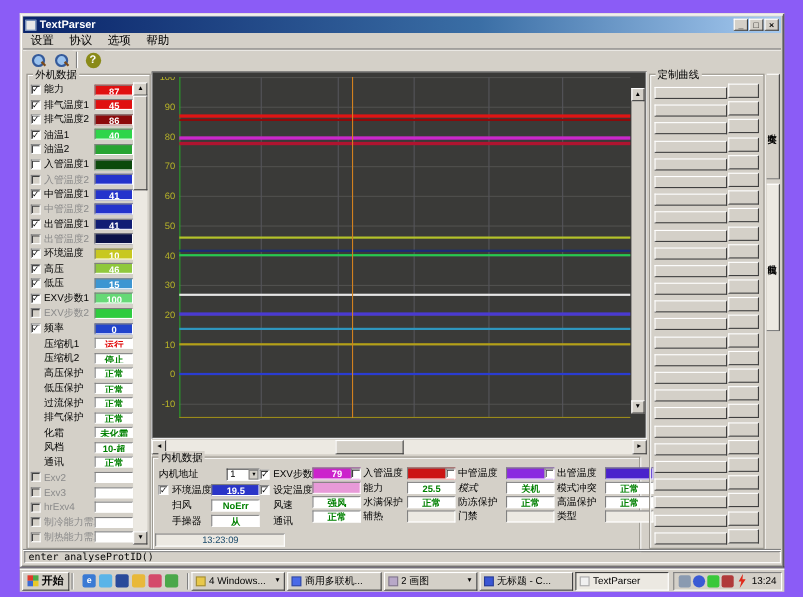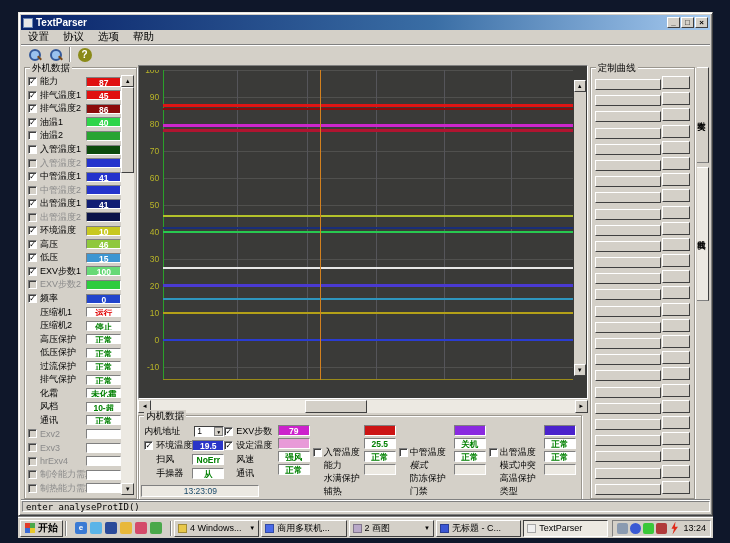--- a/index.html
+++ b/index.html
@@ -1,17 +1,17 @@
 <!DOCTYPE html>
 <html><head>
 <meta charset="utf-8">
 <style>
   html,body{margin:0;padding:0;background:#fff;}
   *{box-sizing:border-box;font-family:"Liberation Sans","DejaVu Sans",sans-serif;}
-  .stage{position:relative;width:730px;height:543px;background:#0f172a;overflow:hidden;}
+  .stage{position:relative;width:730px;height:543px;background:#8b5cf6;overflow:hidden;}
   .app{position:absolute;left:18px;top:12px;width:695px;height:504px;background:#d4d0c8;
        border:1px solid #404040;border-top-color:#ece9e2;border-left-color:#ece9e2;
        box-shadow:inset 1px 1px 0 #fff, inset -1px -1px 0 #808080;}
   
   .titlebar{position:absolute;left:2px;top:2px;right:2px;height:15px;
             background:linear-gradient(90deg,#0a246a,#3a6ea5 60%,#a6caf0);display:flex;align-items:center;padding:0 2px;}
   .app-ico{width:10px;height:10px;background:#e8e8e8;border:1px solid #6a86b4;margin-right:3px;}
   .title-text{color:#fff;font-size:10px;font-weight:bold;flex:1;white-space:nowrap;overflow:hidden;}
   .winbtn{width:13px;height:11px;background:#d4d0c8;border:1px solid #404040;border-top-color:#fff;border-left-color:#fff;
           font-size:8px;line-height:9px;text-align:center;margin-left:1px;color:#000;font-weight:bold;}
@@ -72,29 +72,29 @@
   .bpanel{position:relative;flex:1;margin-top:2px;margin-right:6px;border:1px solid #9a968e;
           box-shadow:1px 1px 0 #fff,inset 1px 1px 0 #fff;}
   .bp-grid{position:absolute;left:5px;right:2px;top:8px;bottom:2px;display:flex;}
   .bp-c1{width:92px;display:flex;flex-direction:column;}
   .bp-row{height:14px;display:flex;align-items:center;}
   .bp-label{font-size:9px;flex:1;white-space:nowrap;}
   .dropdown{width:30px;height:11px;background:#fff;border:1px solid #404040;border-bottom-color:#fff;border-right-color:#fff;
             font-size:8.5px;display:flex;align-items:center;}
   .dropdown .val{flex:1;padding-left:2px;line-height:10px;}
   .dd-btn{width:9px;height:9px;background:#d4d0c8;border:1px solid #808080;font-size:5px;line-height:8px;text-align:center;}
-  .bp-badge{width:32px;height:11px;font-size:8.5px;font-weight:bold;text-align:center;line-height:10px;
+  .bp-badge{width:44px;height:11px;font-size:8.5px;font-weight:bold;text-align:center;line-height:10px;
             border:1px solid #808080;border-bottom-color:#fff;border-right-color:#fff;overflow:hidden;}
   .timefield{position:absolute;left:2px;bottom:3px;width:118px;height:12px;background:#ece9e2;
              border:1px solid #808080;border-bottom-color:#fff;border-right-color:#fff;
              font-size:8.5px;text-align:center;color:#1a4a6a;line-height:11px;}
   .bp-checks{width:62px;display:flex;flex-direction:column;}
   .bp-group{display:flex;}
   .bp-badges{width:32px;display:flex;flex-direction:column;gap:2px;padding-top:1px;}
-  .bp-labels{display:flex;flex-direction:column;padding-left:3px;justify-content:flex-end;}
+  .bp-labels{display:flex;flex-direction:column;padding-left:3px;}
   
   .rightpanel{width:110px;position:relative;}
   .rp-rows{position:absolute;left:4px;right:4px;top:8px;bottom:3px;display:flex;flex-direction:column;justify-content:space-between;}
   .rp-row{display:flex;justify-content:space-between;height:14px;}
   .rbtn{background:#d4d0c8;border:1px solid #404040;border-top-color:#fff;border-left-color:#fff;}
   .rbtn.wide{width:66px;height:11px;margin-top:3px;}
   .rbtn.narrow{width:28px;height:13px;}
   
   .vtabs{width:13px;position:relative;}
   .vtab{position:absolute;left:0;width:12px;background:#d4d0c8;border:1px solid #808080;border-left:none;

